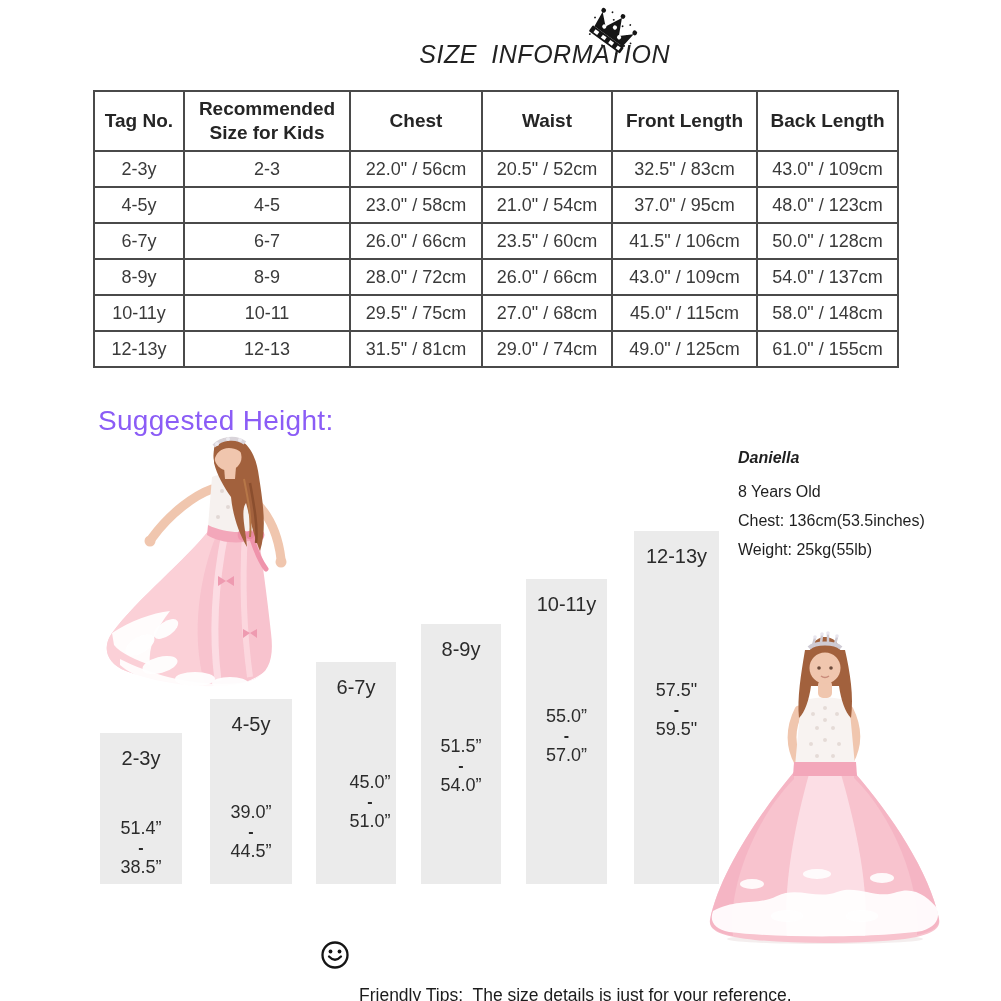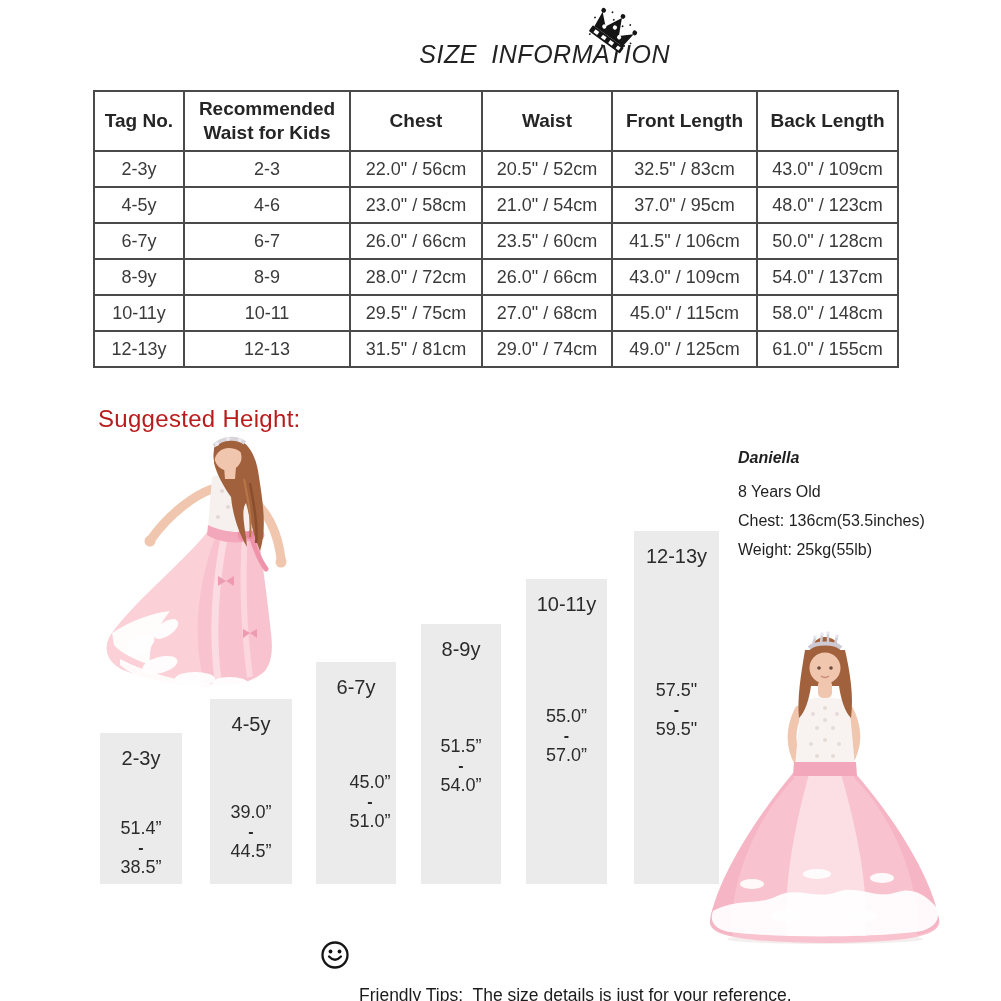--- a/index.html
+++ b/index.html
@@ -22,21 +22,21 @@
     border-collapse:collapse; table-layout:fixed;
   }
   .size-table th, .size-table td {
     border:2px solid #4a4a4a; text-align:center; vertical-align:middle;
     overflow:hidden; white-space:nowrap;
   }
   .size-table th { height:60px; font-size:19px; font-weight:bold; color:#252525; line-height:1.25; white-space:normal; }
   .size-table td { height:36px; font-size:18px; font-weight:normal; color:#3a3a3a; }
 
   
-  .suggested { position:absolute; left:98px; top:405px; font-size:24px; color:#b91c1c; letter-spacing:.3px; }
+  .suggested { position:absolute; left:98px; top:405px; font-size:28px; color:#8b5cf6; letter-spacing:.3px; }
 
   
   .bar {
     position:absolute; background:#ebebeb; text-align:center; color:#2b2b2b;
   }
   .bar-cat { padding-top:14px; font-size:20px; }
   .bar-range { position:absolute; left:0; right:0; font-size:18px; line-height:21px; }
   .bar-range .dash { font-weight:bold; font-size:16px; line-height:18px; }
 
   
@@ -97,39 +97,39 @@
       <col style="width:90px">
         <col style="width:166px">
         <col style="width:132px">
       <col style="width:130px">
         <col style="width:145px">
         <col style="width:141px">
     </colgroup>
     <thead>
       <tr>
         <th>Tag No.</th>
-        <th>Recommended Waist for Kids</th>
+        <th>Recommended Size for Kids</th>
         <th>Chest</th>
         <th>Waist</th>
         <th>Front Length</th>
         <th>Back Length</th>
       </tr>
     </thead>
     <tbody>
       <tr>
         <td>2-3y</td>
         <td>2-3</td>
         <td>22.0" / 56cm</td>
         <td>20.5" / 52cm</td>
         <td>32.5" / 83cm</td>
         <td>43.0" / 109cm</td>
       </tr>
       <tr>
         <td>4-5y</td>
-        <td>4-6</td>
+        <td>4-5</td>
         <td>23.0" / 58cm</td>
         <td>21.0" / 54cm</td>
         <td>37.0" / 95cm</td>
         <td>48.0" / 123cm</td>
       </tr>
       <tr>
         <td>6-7y</td>
         <td>6-7</td>
         <td>26.0" / 66cm</td>
         <td>23.5" / 60cm</td>

